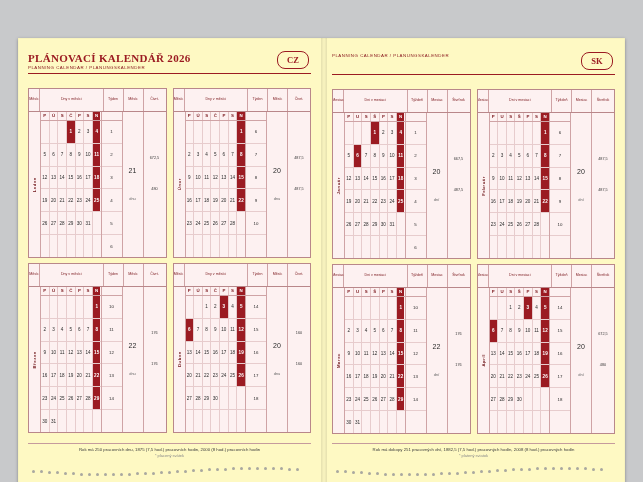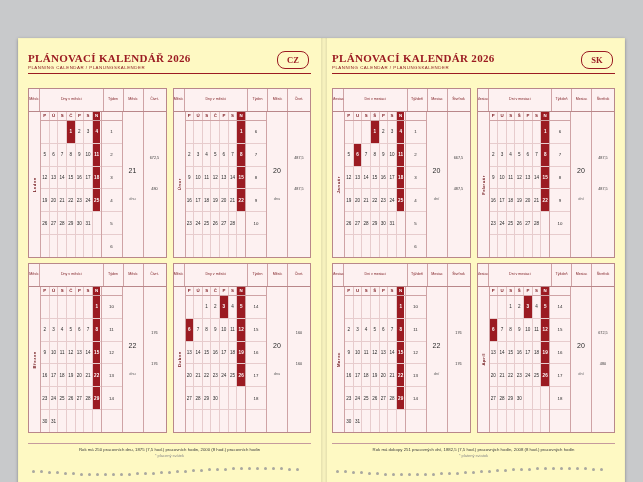--- a/index.html
+++ b/index.html
@@ -631,21 +631,20 @@
         <i style="left: 232px; top: 3px;"></i>
         <i style="left: 240px; top: 3px;"></i>
         <i style="left: 248px; top: 3px;"></i>
         <i style="left: 256px; top: 4px;"></i>
         <i style="left: 264px; top: 4px;"></i>
       </div>
   </div>
 
   <div class="page right">
     <div class="hdr">
-      <div class="title">PLÁNOVACÍ KALENDÁR 2026</div>
       <div class="sub">PLANNING CALENDAR / PLANUNGSKALENDER</div>
       <div class="rule"></div>
       <div class="badge">SK</div>
     </div>
     <div class="qgrid" id="grid-sk">
         <div class="mblock">
           <div class="mhead">
             <div class="cell c-month">Mesiac</div>
             <div class="cell c-days">Dni v mesiaci</div>
             <div class="cell c-week">Týždeň</div>

